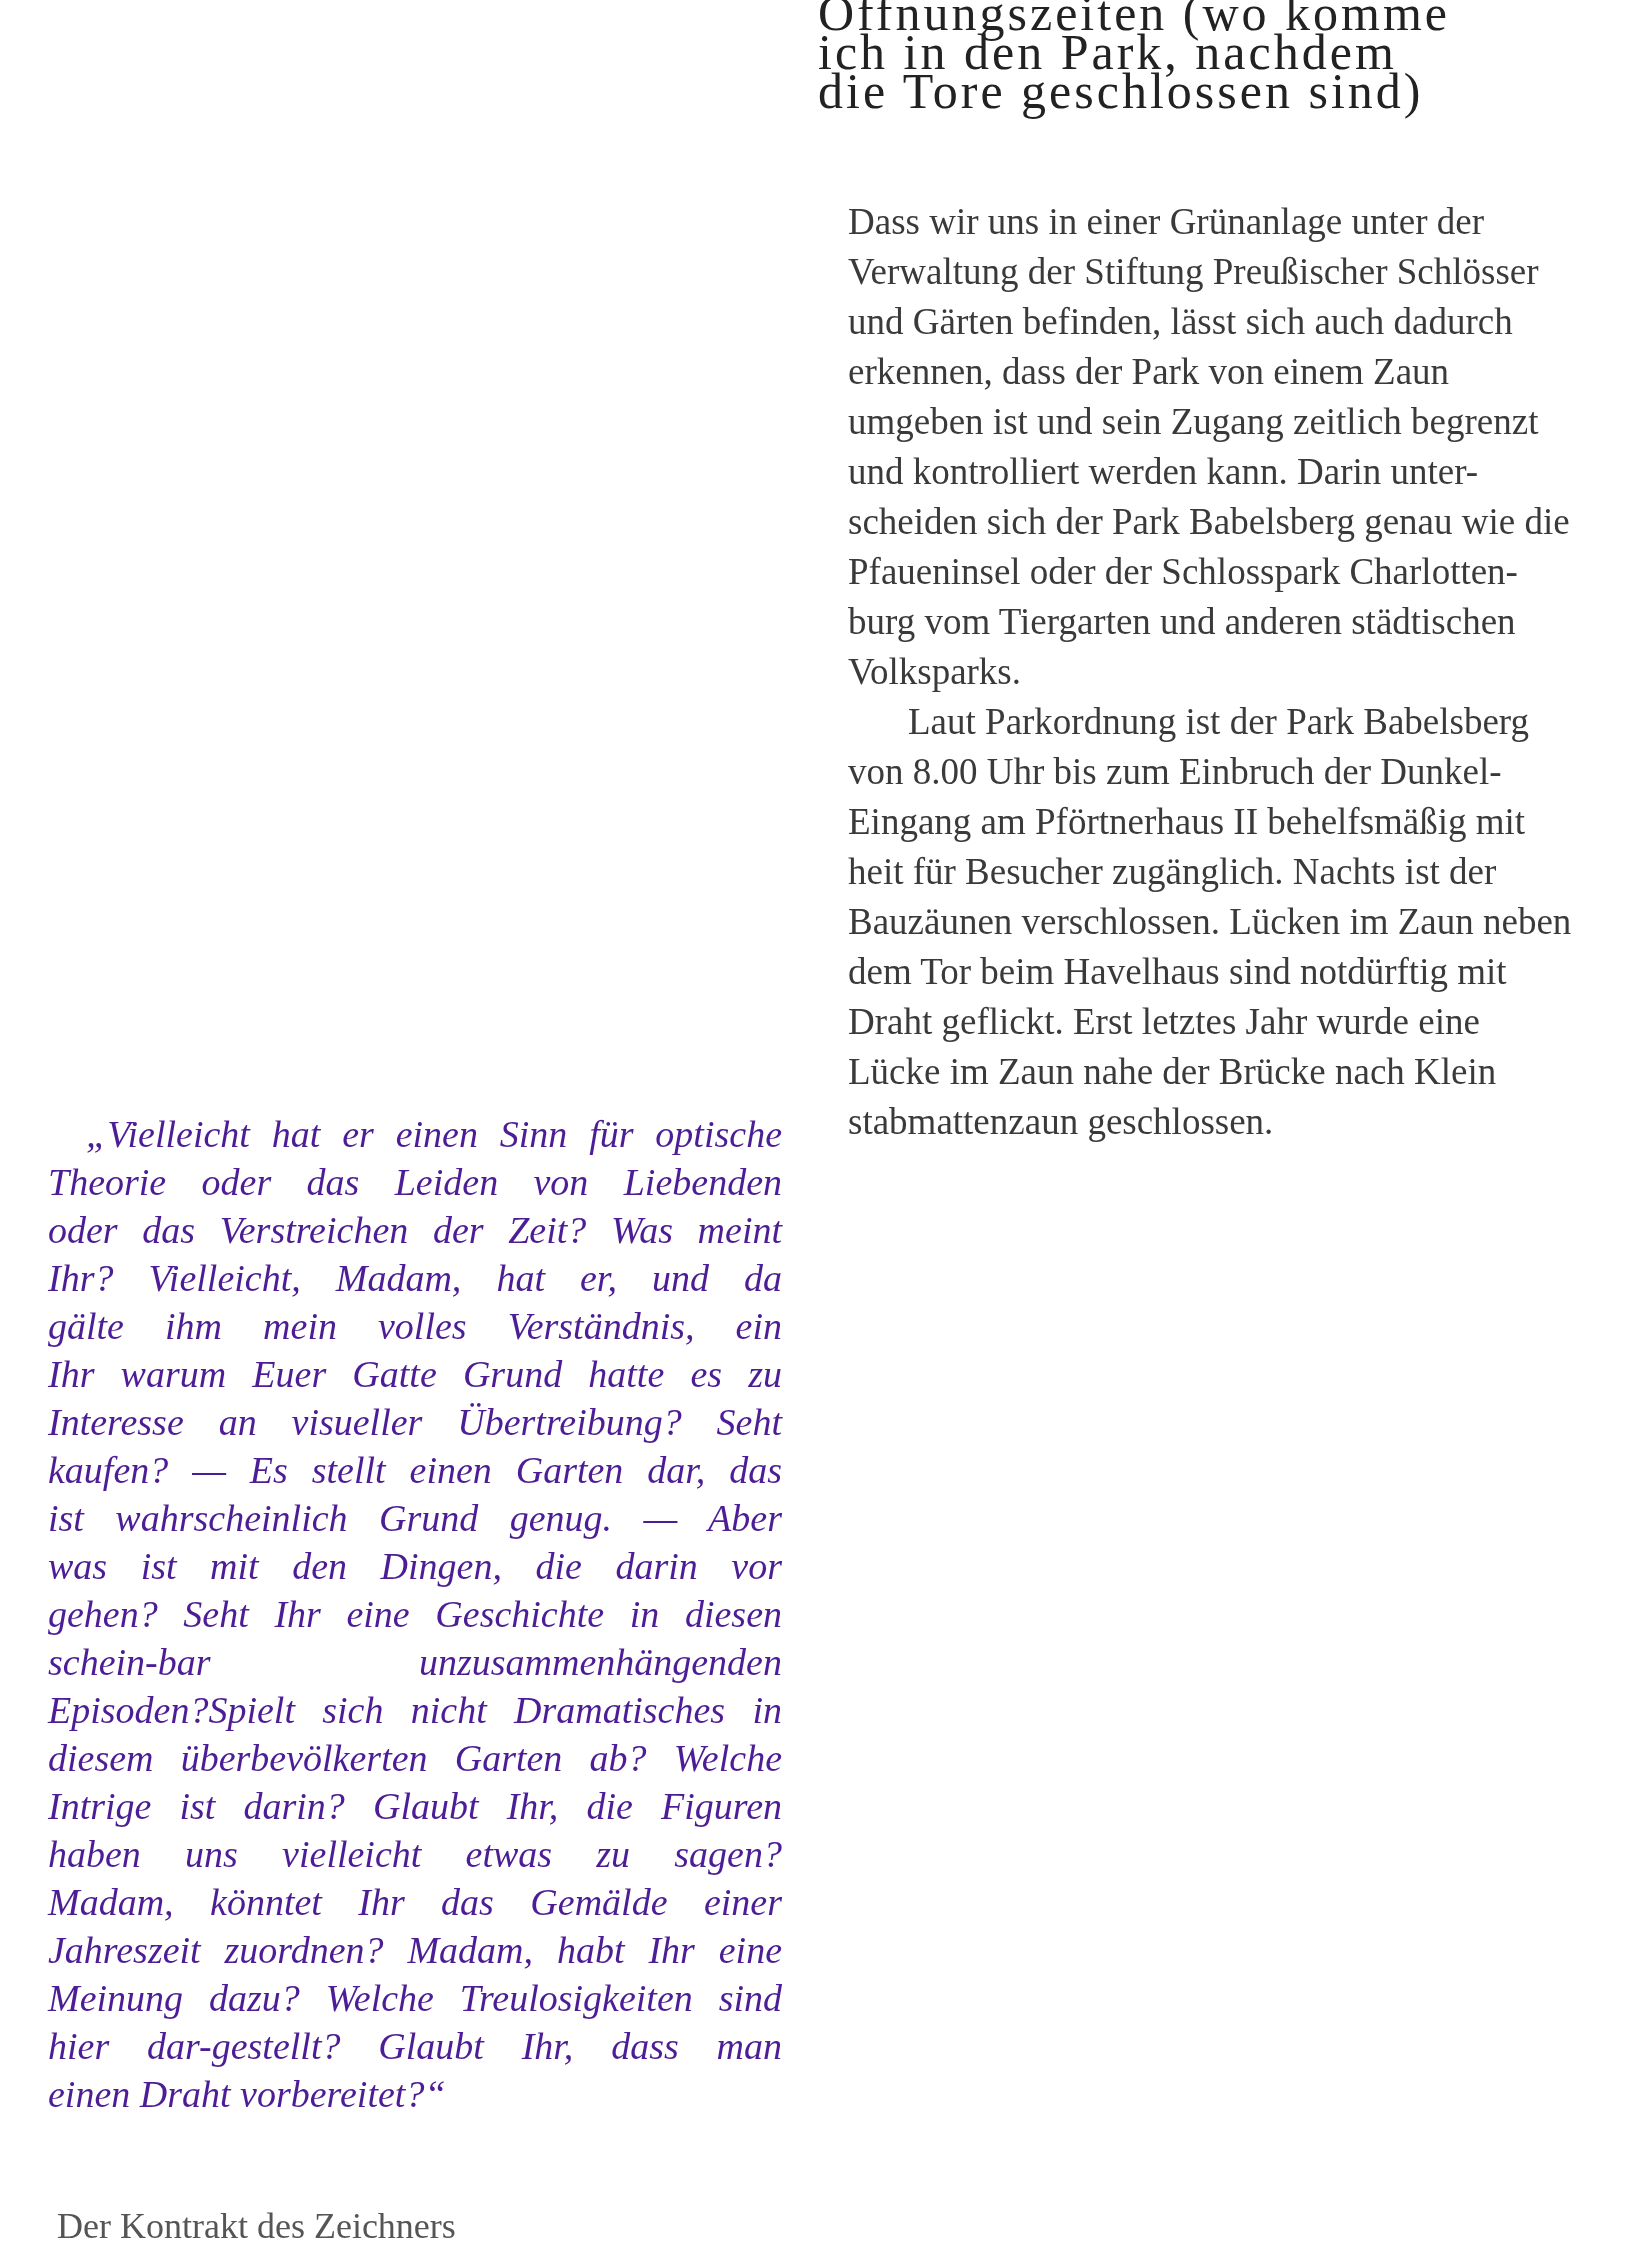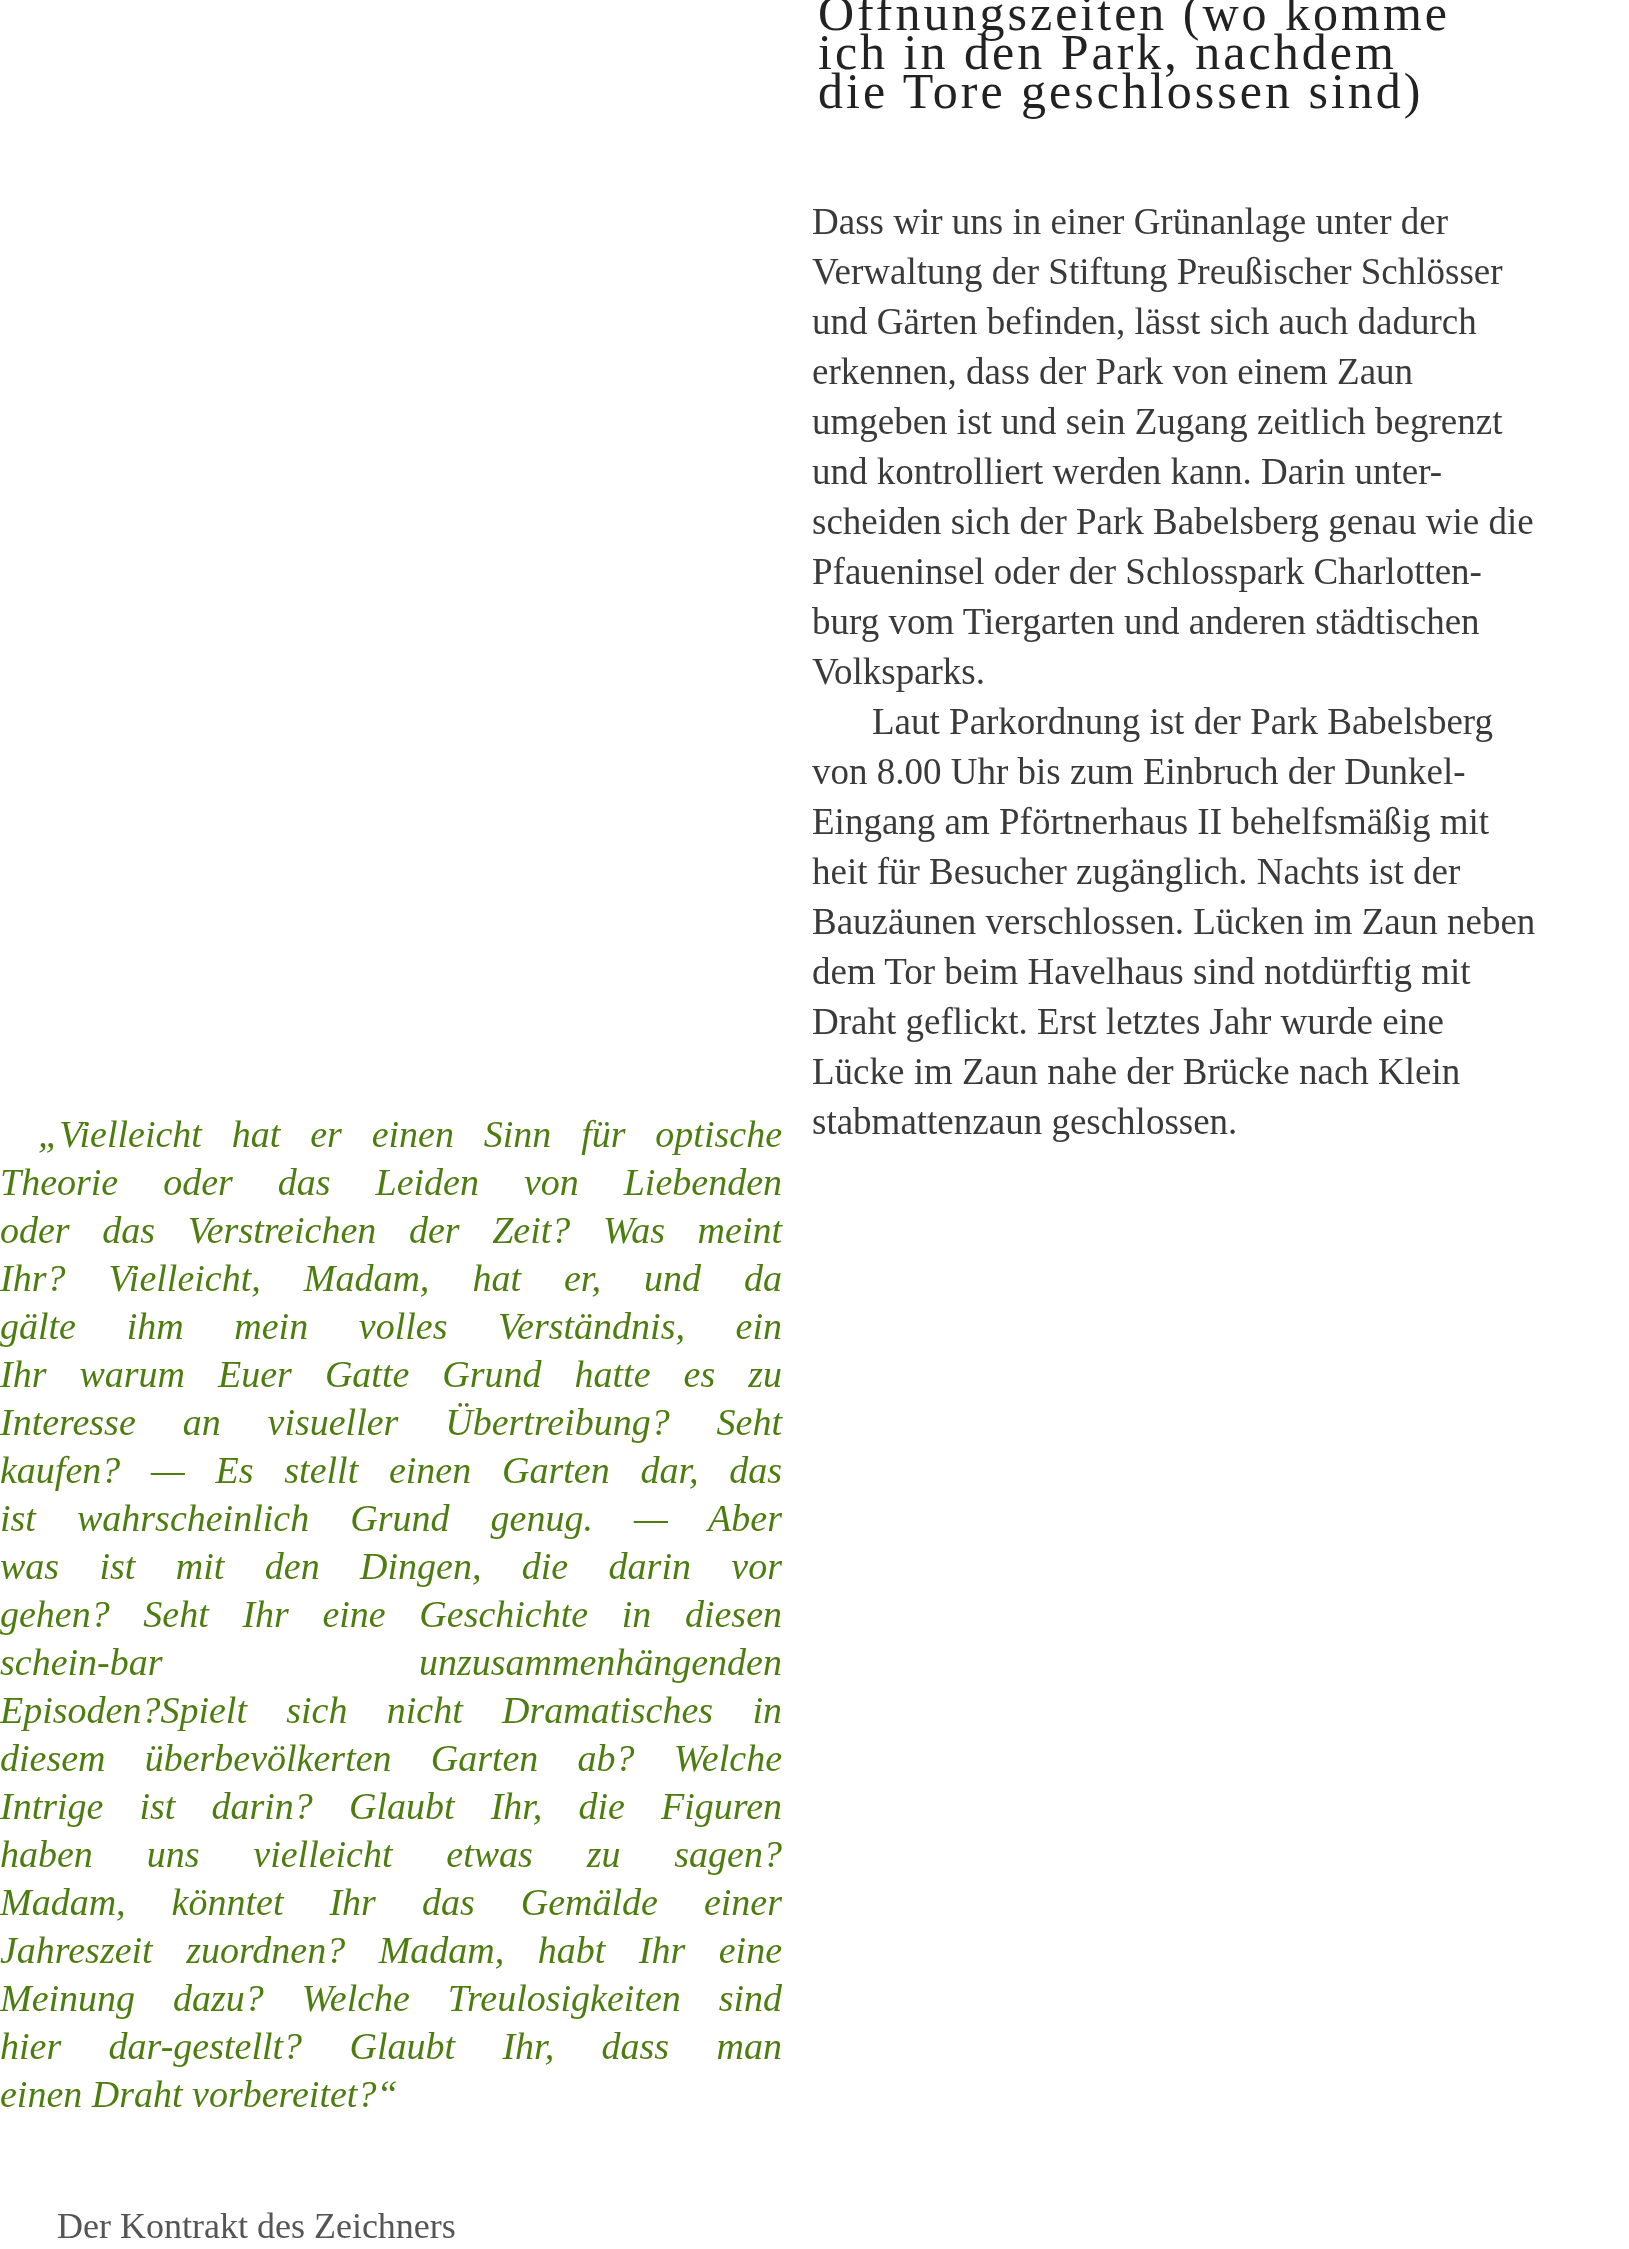--- a/index.html
+++ b/index.html
@@ -21,44 +21,45 @@
   }
   .heading {
     margin: -6px 0 0 6px;
     font-size: 50px;
     line-height: 39px;
     font-weight: normal;
     letter-spacing: 3px;
     color: #222222;
   }
   .hline { white-space: nowrap; }
-  .body { margin-top: 86px; }
+  .body { margin-top: 86px; margin-left: 36px; }
   .body.second { margin-top: 0; }
   .body-line {
     font-size: 37px;
     line-height: 50px;
     white-space: nowrap;
     color: #3a3a3a;
   }
   .body-line.indent { text-indent: 60px; }
 
   
   .left-col {
     position: absolute;
     left: 0;
     top: 1110px;
     width: 782px;
   }
   .quote-line {
     font-style: italic;
     font-size: 38px;
     line-height: 48px;
-    color: #4d7c0f;
+    color: #4c1d95;
     text-align: justify;
     text-align-last: justify;
+    padding-left: 48px;
   }
   .quote-line.findent { text-indent: 38px; }
   .quote-line.last { text-align-last: left; }
 
   .caption {
     position: absolute;
     left: 57px;
     top: 2204px;
     font-size: 36px;
     line-height: 44px;

